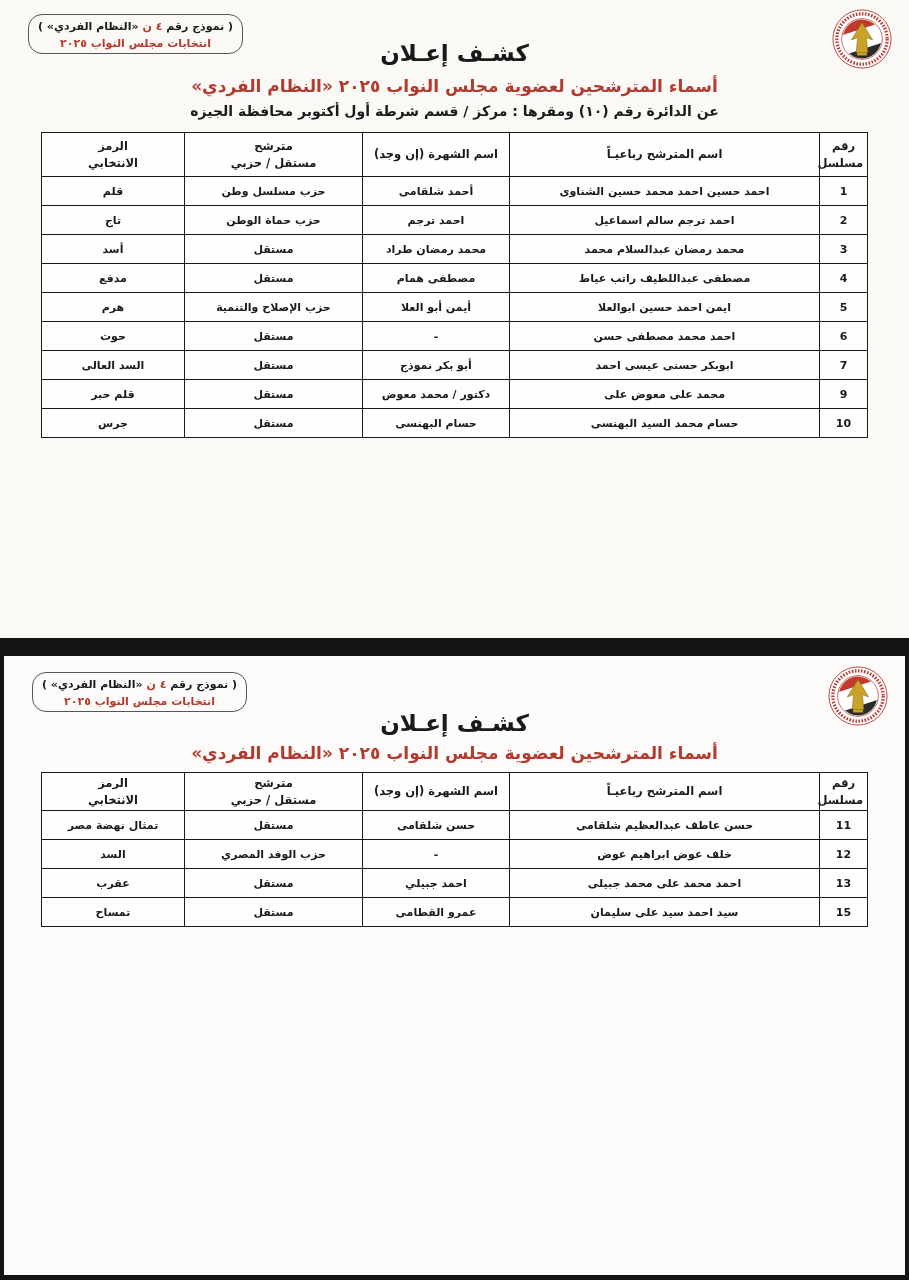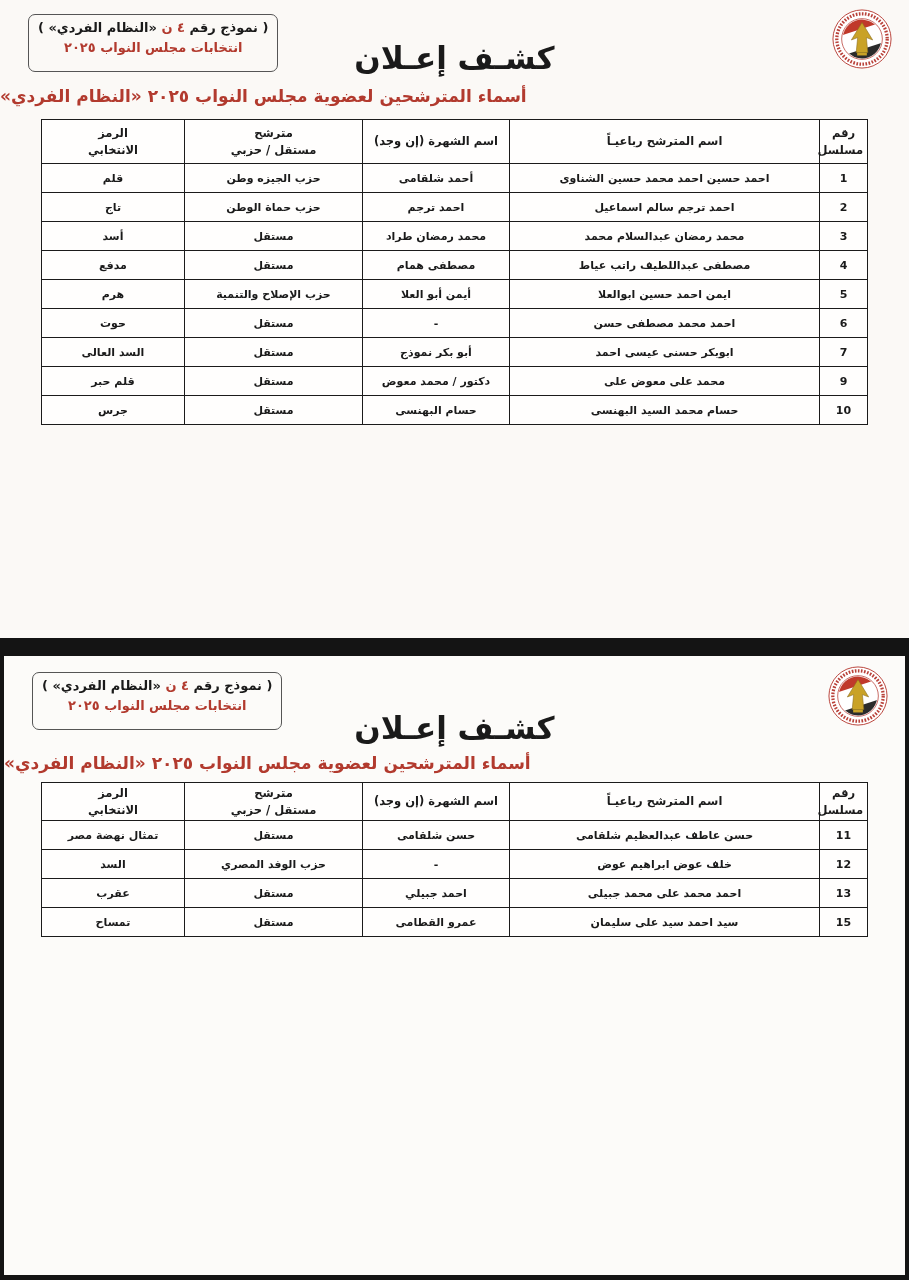--- a/index.html
+++ b/index.html
@@ -10,38 +10,38 @@
   }
   .page { width:909px; background:#fbf9f6; position:relative; direction:rtl; overflow:hidden; }
   .page-1 { height:638px; }
   .page-gap { height:18px; background:#141414; }
   .page-2 {
     height:624px; background:#fcfbf9;
     border-left:4px solid #141414; border-right:4px solid #141414; border-bottom:5px solid #141414;
   }
   .form-box {
     position:absolute; top:14px; right:auto; left:28px;
-    border:1.2px solid #555; border-radius:7px;
-    padding:3px 9px 13px; text-align:center;
-    font-size:13px; font-weight:bold; line-height:1.55; direction:rtl;
+    border:1.2px solid #555; border-radius:14px;
+    padding:3px 9px 1px; text-align:center;
+    font-size:11px; font-weight:bold; line-height:1.55; direction:rtl;
     background:transparent;
   }
   .form-box .red { color:var(--accent); }
   .logo {
     position:absolute; top:8px; right:16px; width:62px; height:62px;
   }
   .page-2 .logo { top:9px; }
   .page-2 .form-box { top:16px; }
   .doc-title {
-    text-align:center; font-size:31px; font-weight:bold; letter-spacing:0.5px;
+    text-align:center; font-size:23px; font-weight:bold; letter-spacing:0.5px;
     padding-top:40px;
   }
   .page-2 .doc-title { padding-top:54px; }
   .doc-subtitle {
-    text-align:left; font-size:17px; font-weight:bold; color:var(--accent);
+    text-align:center; font-size:17px; font-weight:bold; color:var(--accent);
     margin-top:10px;
   }
   .page-2 .doc-subtitle { margin-top:7px; }
   .district-line {
     text-align:center; font-size:14px; font-weight:bold; margin-top:7px;
   }
   table.candidates {
     width:826px; margin:13px auto 0; border-collapse:collapse;
     direction:rtl; table-layout:fixed;
   }
@@ -82,20 +82,21 @@
     <g clip-path="url(#clip1)" transform="rotate(-18 32 32)">
       <rect x="8" y="9" width="48" height="13" fill="#c0392b"></rect>
       <rect x="8" y="42" width="48" height="13" fill="#2b2b2b"></rect>
     </g>
     <path d="M32 15 L43 33 L36.5 30.5 L38 46 L26 46 L27.5 30.5 L21 33 Z" fill="#c9a227" stroke="#8a6d1f" stroke-width="0.6"></path>
     <rect x="27" y="46" width="10" height="3" fill="#c9a227"></rect>
   </svg>
 
   <div class="doc-title">كشـف إعـلان</div>
   <div class="doc-subtitle">أسماء المترشحين لعضوية مجلس النواب ٢٠٢٥ «النظام الفردي»</div>
+  <div class="district-line">عن الدائرة رقم  (١٠)   ومقرها : مركز / قسم شرطة  أول أكتوبر   محافظة  الجيزه</div>
 
   <table class="candidates">
     <colgroup>
       <col class="c-serial">
         <col class="c-name">
         <col class="c-known">
         <col class="c-party">
         <col class="c-symbol">
     </colgroup>
     <thead>
@@ -115,21 +116,21 @@
             <div>الانتخابي</div>
           </th>
       </tr>
     </thead>
     <tbody>
 
         <tr>
           <td class="serial">1</td>
           <td>احمد حسين احمد محمد حسين الشناوى</td>
           <td>أحمد شلقامى</td>
-          <td>حزب الجيزه وطن</td>
+          <td>حزب مسلسل وطن</td>
           <td>قلم</td>
         </tr>
 
         <tr>
           <td class="serial">2</td>
           <td>احمد ترجم سالم اسماعيل</td>
           <td>احمد ترجم</td>
           <td>حزب حماة الوطن</td>
           <td>تاج</td>
         </tr>

